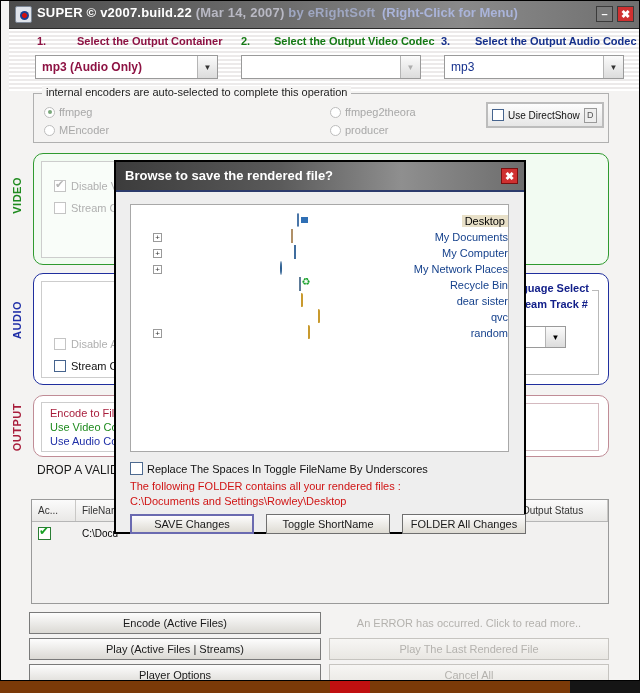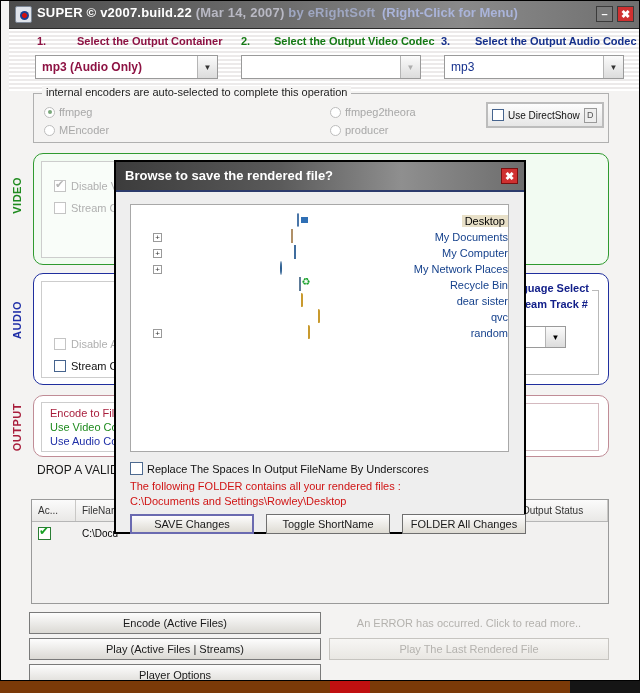--- a/index.html
+++ b/index.html
@@ -612,20 +612,21 @@
       <div class="td c1">C:\Docu</div>
       <div class="td c2"></div>
     </div>
   </div>
 
   <div class="btn" style="left:28px; top:611px; width:292px;">Encode (Active Files)</div>
   <div class="btn" style="left:28px; top:637px; width:292px;">Play (Active Files | Streams)</div>
   <div class="btn" style="left:28px; top:663px; width:292px;">Player Options</div>
   <div class="btn flat-disabled" style="left:328px; top:611px; width:280px;">An ERROR has occurred. Click to read more..</div>
   <div class="btn disabled" style="left:328px; top:637px; width:280px;">Play The Last Rendered File</div>
+  <div class="btn disabled" style="left:328px; top:663px; width:280px;">Cancel All</div>
 
   <div id="dialog">
     <div id="dialog-titlebar">
       <div id="dialog-title">Browse to save the rendered file?</div>
       <div id="dialog-close">
           <span>✖</span>
         </div>
     </div>
     <div id="dialog-body">
       <div id="tree-panel">
@@ -677,21 +678,21 @@
             <span class="tree-expand">+</span>
             <span class="tree-ico"><span class="ico-folder"></span></span>
             <span class="tree-label">random</span>
           </div>
 
         </div>
       </div>
 
       <div id="replace-row">
         <span id="replace-chk"></span>
-        <span>Replace The Spaces In Output FileName By Underscores</span>
+        <span>Replace The Spaces In Toggle FileName By Underscores</span>
       </div>
 
       <div id="folder-note1">The following FOLDER contains all your rendered files :</div>
       <div id="folder-path">C:\Documents and Settings\Rowley\Desktop</div>
 
       <div class="dlg-btn" id="btn-save">SAVE Changes</div>
       <div class="dlg-btn" id="btn-toggle">Toggle ShortName</div>
       <div class="dlg-btn" id="btn-discard">FOLDER All Changes</div>
     </div>
   </div>

